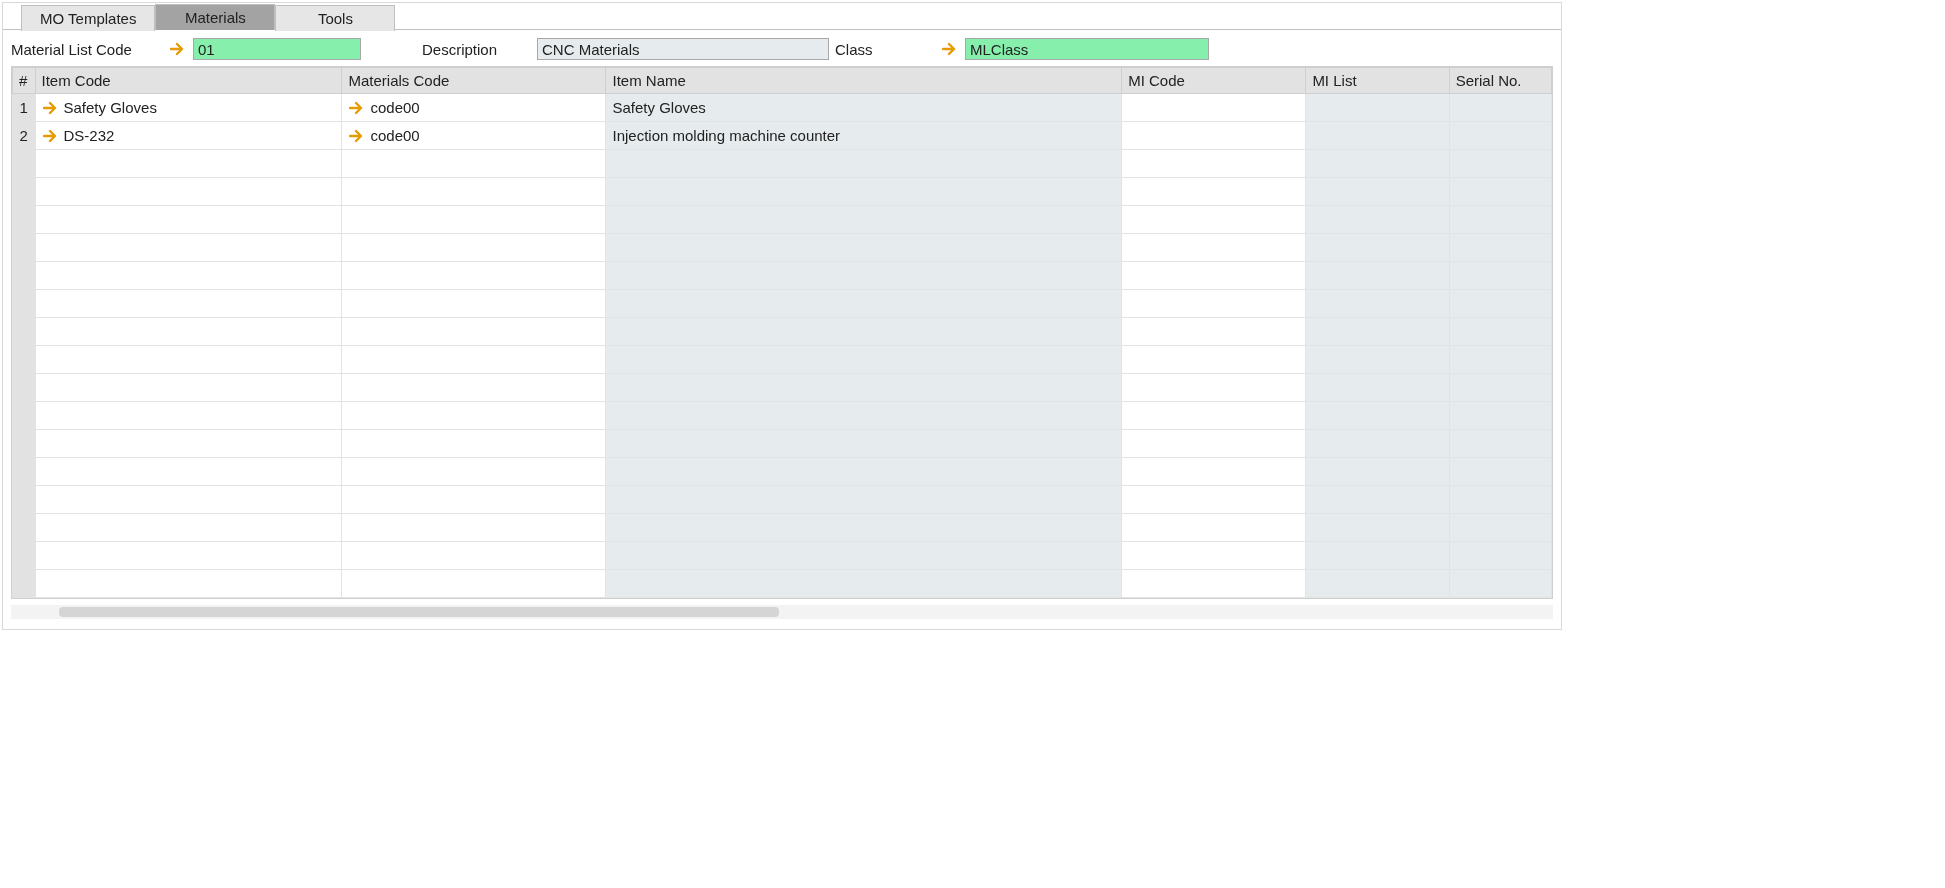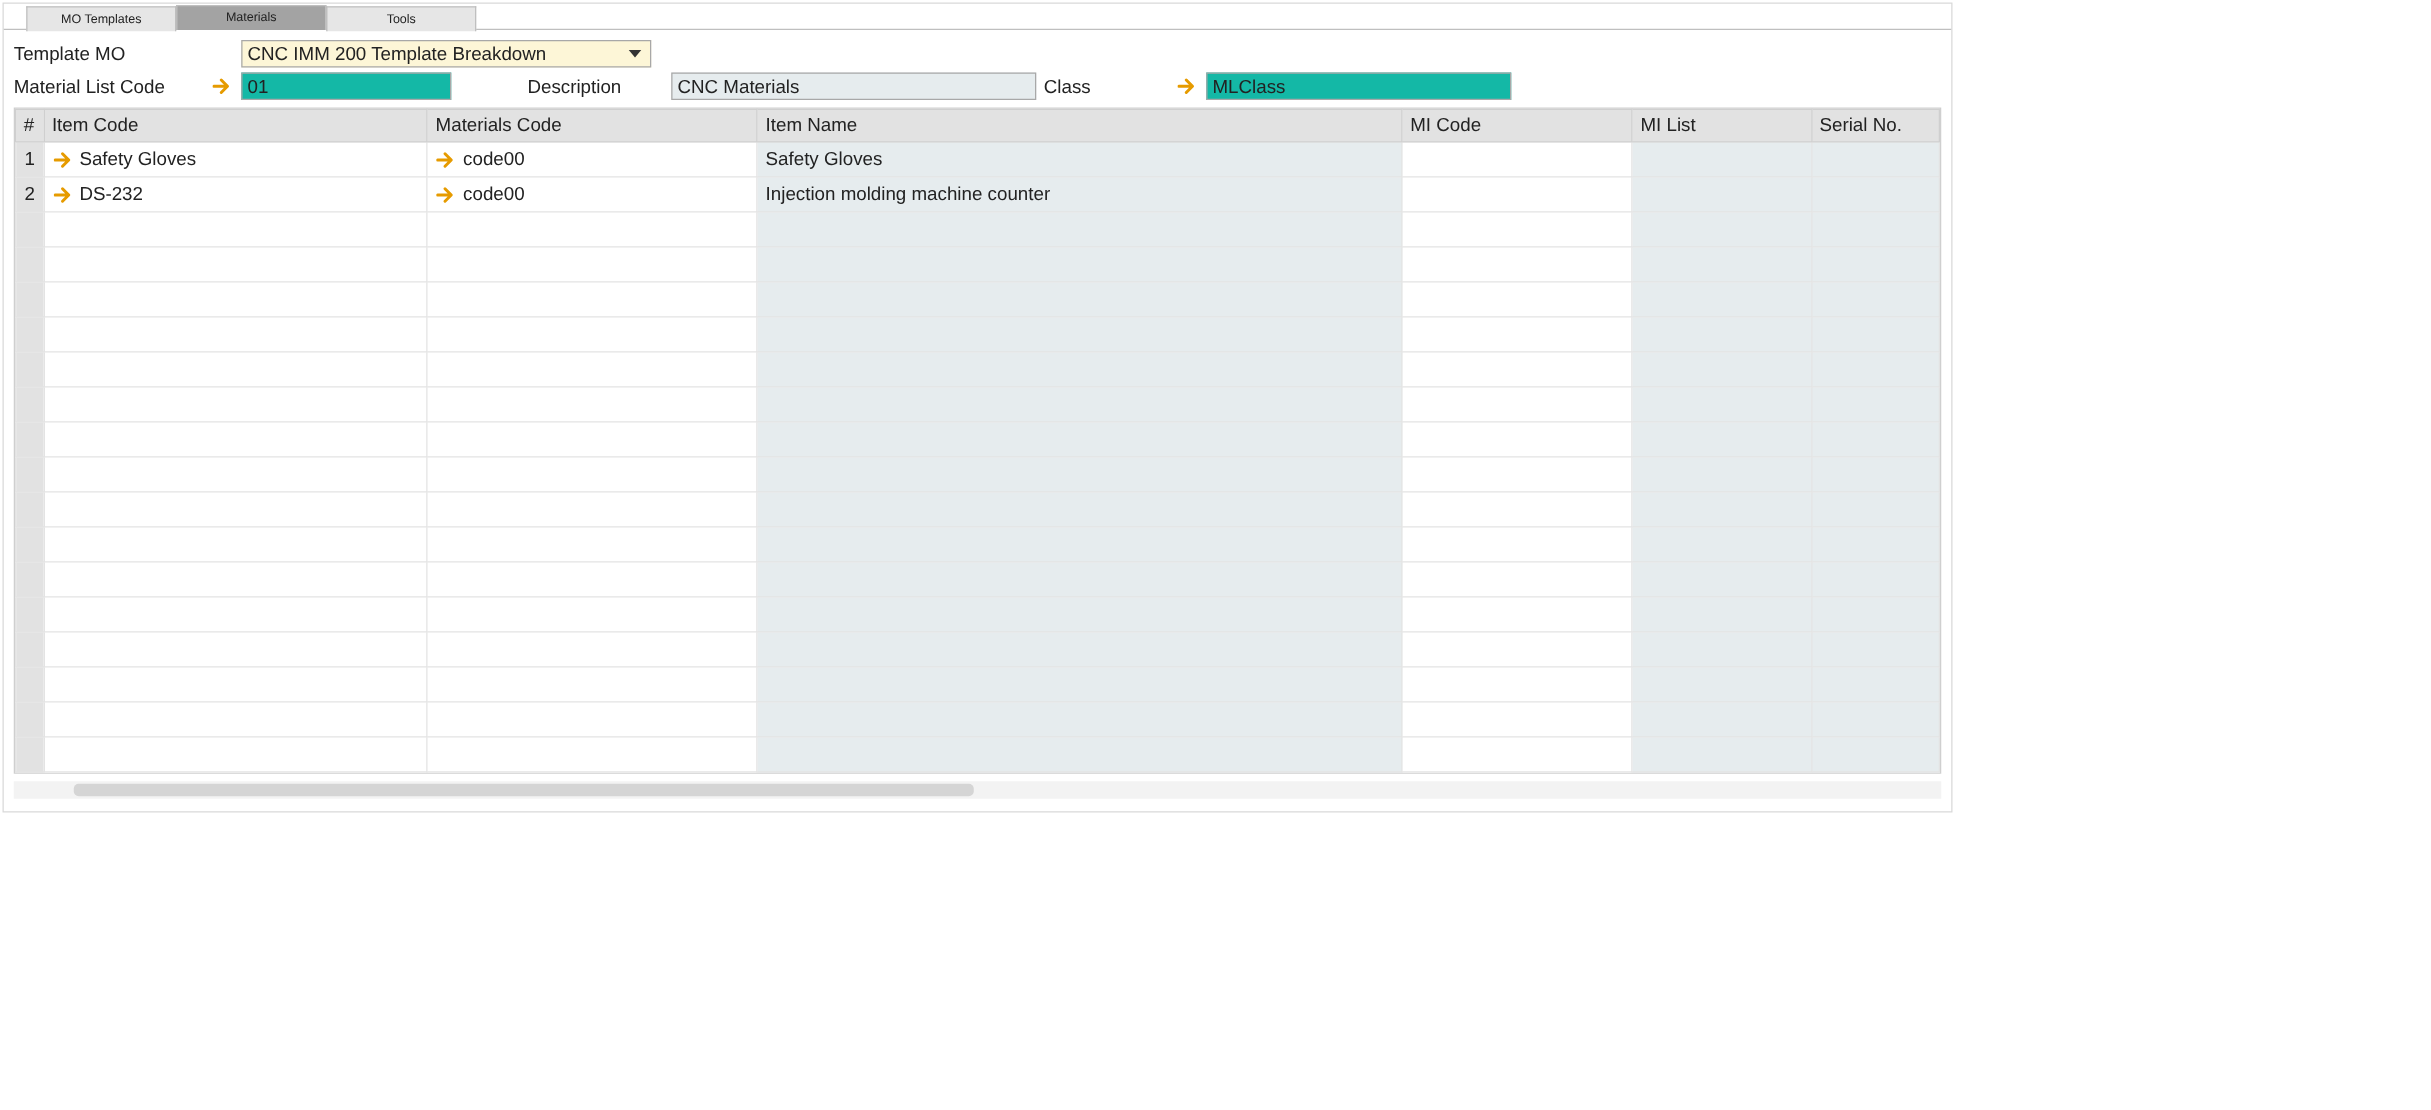--- a/index.html
+++ b/index.html
@@ -21,21 +21,21 @@
   .tabs {
     display: flex;
     margin-left: 18px;
     margin-top: 0;
   }
   .tab {
     padding: 4px 18px;
     border: 1px solid #bfbfbf;
     border-bottom: none;
     background: #e6e6e6;
-    font-size: 10px;
+    font-size: 15px;
     min-width: 120px;
     text-align: center;
     cursor: pointer;
     position: relative;
     top: 1px;
   }
   .tab.active {
     background: #a3a3a3;
     z-index: 2;
   }
@@ -58,21 +58,21 @@
   }
   .lbl {
     font-size: 15px;
     color: #222;
   }
   .field {
     border: 1px solid #a8a8a8;
     height: 22px;
     padding: 1px 4px;
     font-size: 15px;
-    background: #14b8a6;
+    background: #86efac;
     display: inline-flex;
     align-items: center;
   }
   .field.readonly {
     background: #e6ecee;
   }
   .field.highlight {
     background: #fdf6d7;
   }
   .dropdown {
@@ -180,31 +180,20 @@
     <div class="tab active">
       <span>Materials</span>
     </div>
     <div class="tab">
       <span>Tools</span>
     </div>
   </div>
 
   <div class="panel">
 
-    <div class="formrow">
-      <span class="lbl" style="width:176px">Template MO</span>
-      <div class="field highlight dropdown">
-        <span>CNC IMM 200 Template Breakdown</span>
-        <div class="dd-arrow">
-          <svg width="12" height="10" viewBox="0 0 12 10">
-              <path d="M1 2 L6 8 L11 2 Z" fill="#333"></path>
-            </svg>
-        </div>
-      </div>
-    </div>
 
     <div class="formrow">
       <span class="lbl" style="width:152px">Material List Code</span>
       <span class="arrow-btn">
         <svg width="16" height="14" viewBox="0 0 16 14">
             <path d="M1 7 H11 M7 2 L12 7 L7 12" stroke="#e69b00" stroke-width="2.4" fill="none" stroke-linecap="round" stroke-linejoin="round"></path>
           </svg>
       </span>
       <div class="field" style="width:168px">
         <span>01</span>

